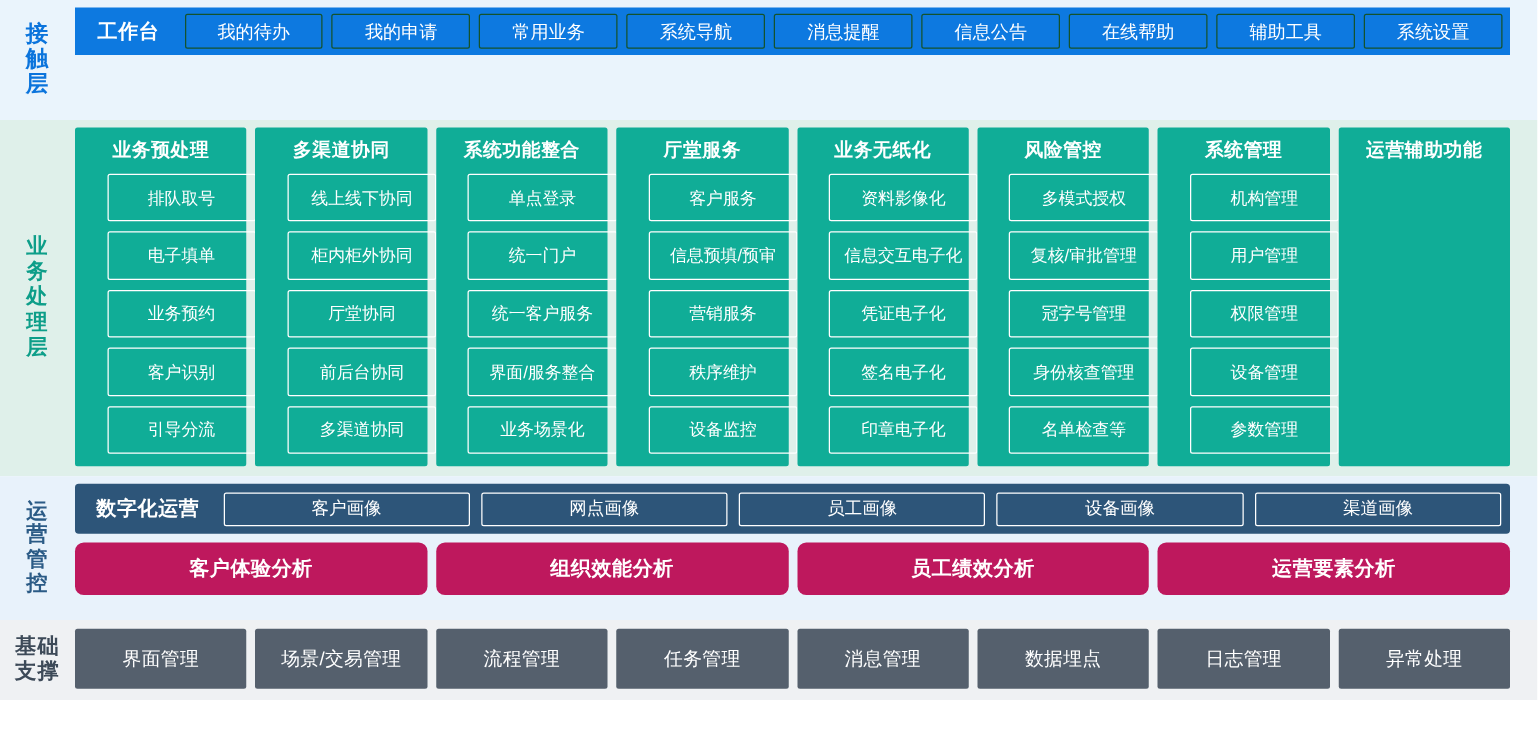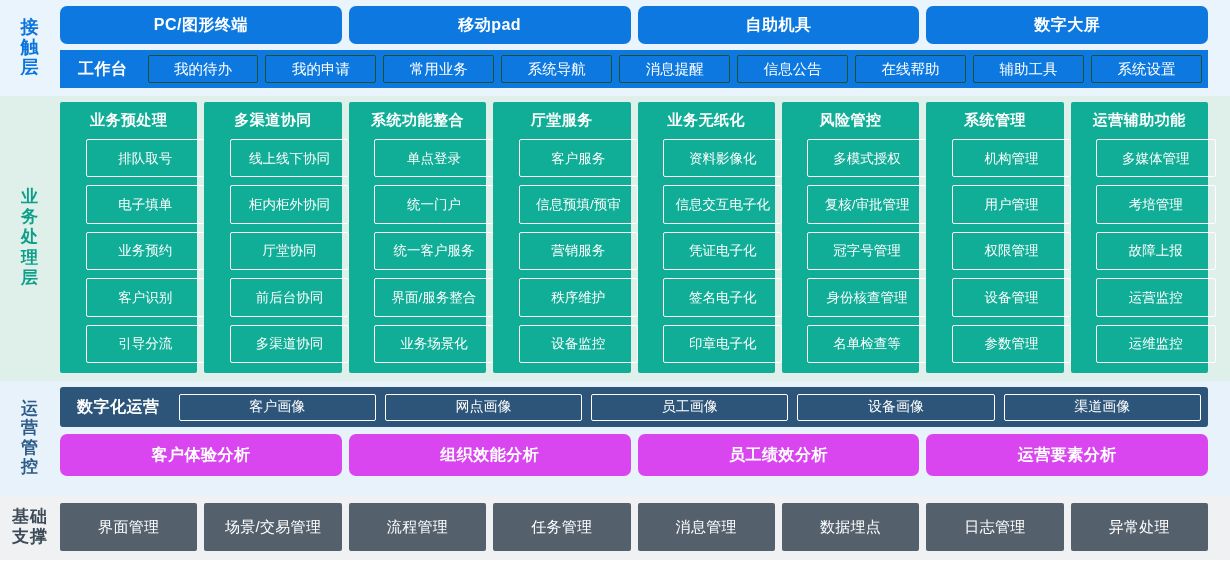--- a/index.html
+++ b/index.html
@@ -81,21 +81,21 @@
     color: #ffffff; font-weight: bold; font-size: 16px;
     padding: 0 10px; white-space: nowrap; letter-spacing: .5px;
   }
   .ops-chip {
     flex: 1; height: 27px; border: 1px solid #ffffff; border-radius: 2px;
     display: flex; align-items: center; justify-content: center;
     color: #ffffff; font-size: 14px; white-space: nowrap;
   }
   .ops-row2 { height: 42px; display: flex; gap: 7px; }
   .ops-analysis {
-    flex: 1; background: #d946ef; border-radius: 7px;
+    flex: 1; background: #be185d; border-radius: 7px;
     display: flex; align-items: center; justify-content: center;
     color: #ffffff; font-size: 16px; font-weight: bold; letter-spacing: .5px;
   }
 
   
   #foundation-band { background: #eff1f3; height: 64px; padding: 7px 0 9px 0; }
   #foundation-band .side-label { color: #3d4a58; font-size: 17px; line-height: 1.18; }
   .found-main { flex: 1; display: flex; gap: 7px; padding-right: 22px; }
   .found-item {
     flex: 1; background: #55606d; border-radius: 2px;
@@ -110,26 +110,20 @@
 
   <div class="band" id="contact-band">
     <div class="side-label">
       <span class="vtxt">
           <div>接</div>
           <div>触</div>
           <div>层</div>
         </span>
     </div>
     <div class="contact-main">
-      <div class="channel-row">
-        <div class="channel-tab">PC/图形终端</div>
-        <div class="channel-tab">移动pad</div>
-        <div class="channel-tab">自助机具</div>
-        <div class="channel-tab">数字大屏</div>
-      </div>
       <div class="workbench-row">
         <div class="workbench-title">工作台</div>
         <div class="wb-item">我的待办</div>
         <div class="wb-item">我的申请</div>
         <div class="wb-item">常用业务</div>
         <div class="wb-item">系统导航</div>
         <div class="wb-item">消息提醒</div>
         <div class="wb-item">信息公告</div>
         <div class="wb-item">在线帮助</div>
         <div class="wb-item">辅助工具</div>
@@ -222,27 +216,20 @@
           <div class="biz-item">机构管理</div>
           <div class="biz-item">用户管理</div>
           <div class="biz-item">权限管理</div>
           <div class="biz-item">设备管理</div>
           <div class="biz-item">参数管理</div>
         </div>
       </div>
 
       <div class="biz-col">
         <div class="biz-col-title">运营辅助功能</div>
-        <div class="biz-items">
-          <div class="biz-item">多媒体管理</div>
-          <div class="biz-item">考培管理</div>
-          <div class="biz-item">故障上报</div>
-          <div class="biz-item">运营监控</div>
-          <div class="biz-item">运维监控</div>
-        </div>
       </div>
 
     </div>
   </div>
 
   <div class="band" id="ops-band">
     <div class="side-label">
       <span class="vtxt">
           <div>运</div>
           <div>营</div>

